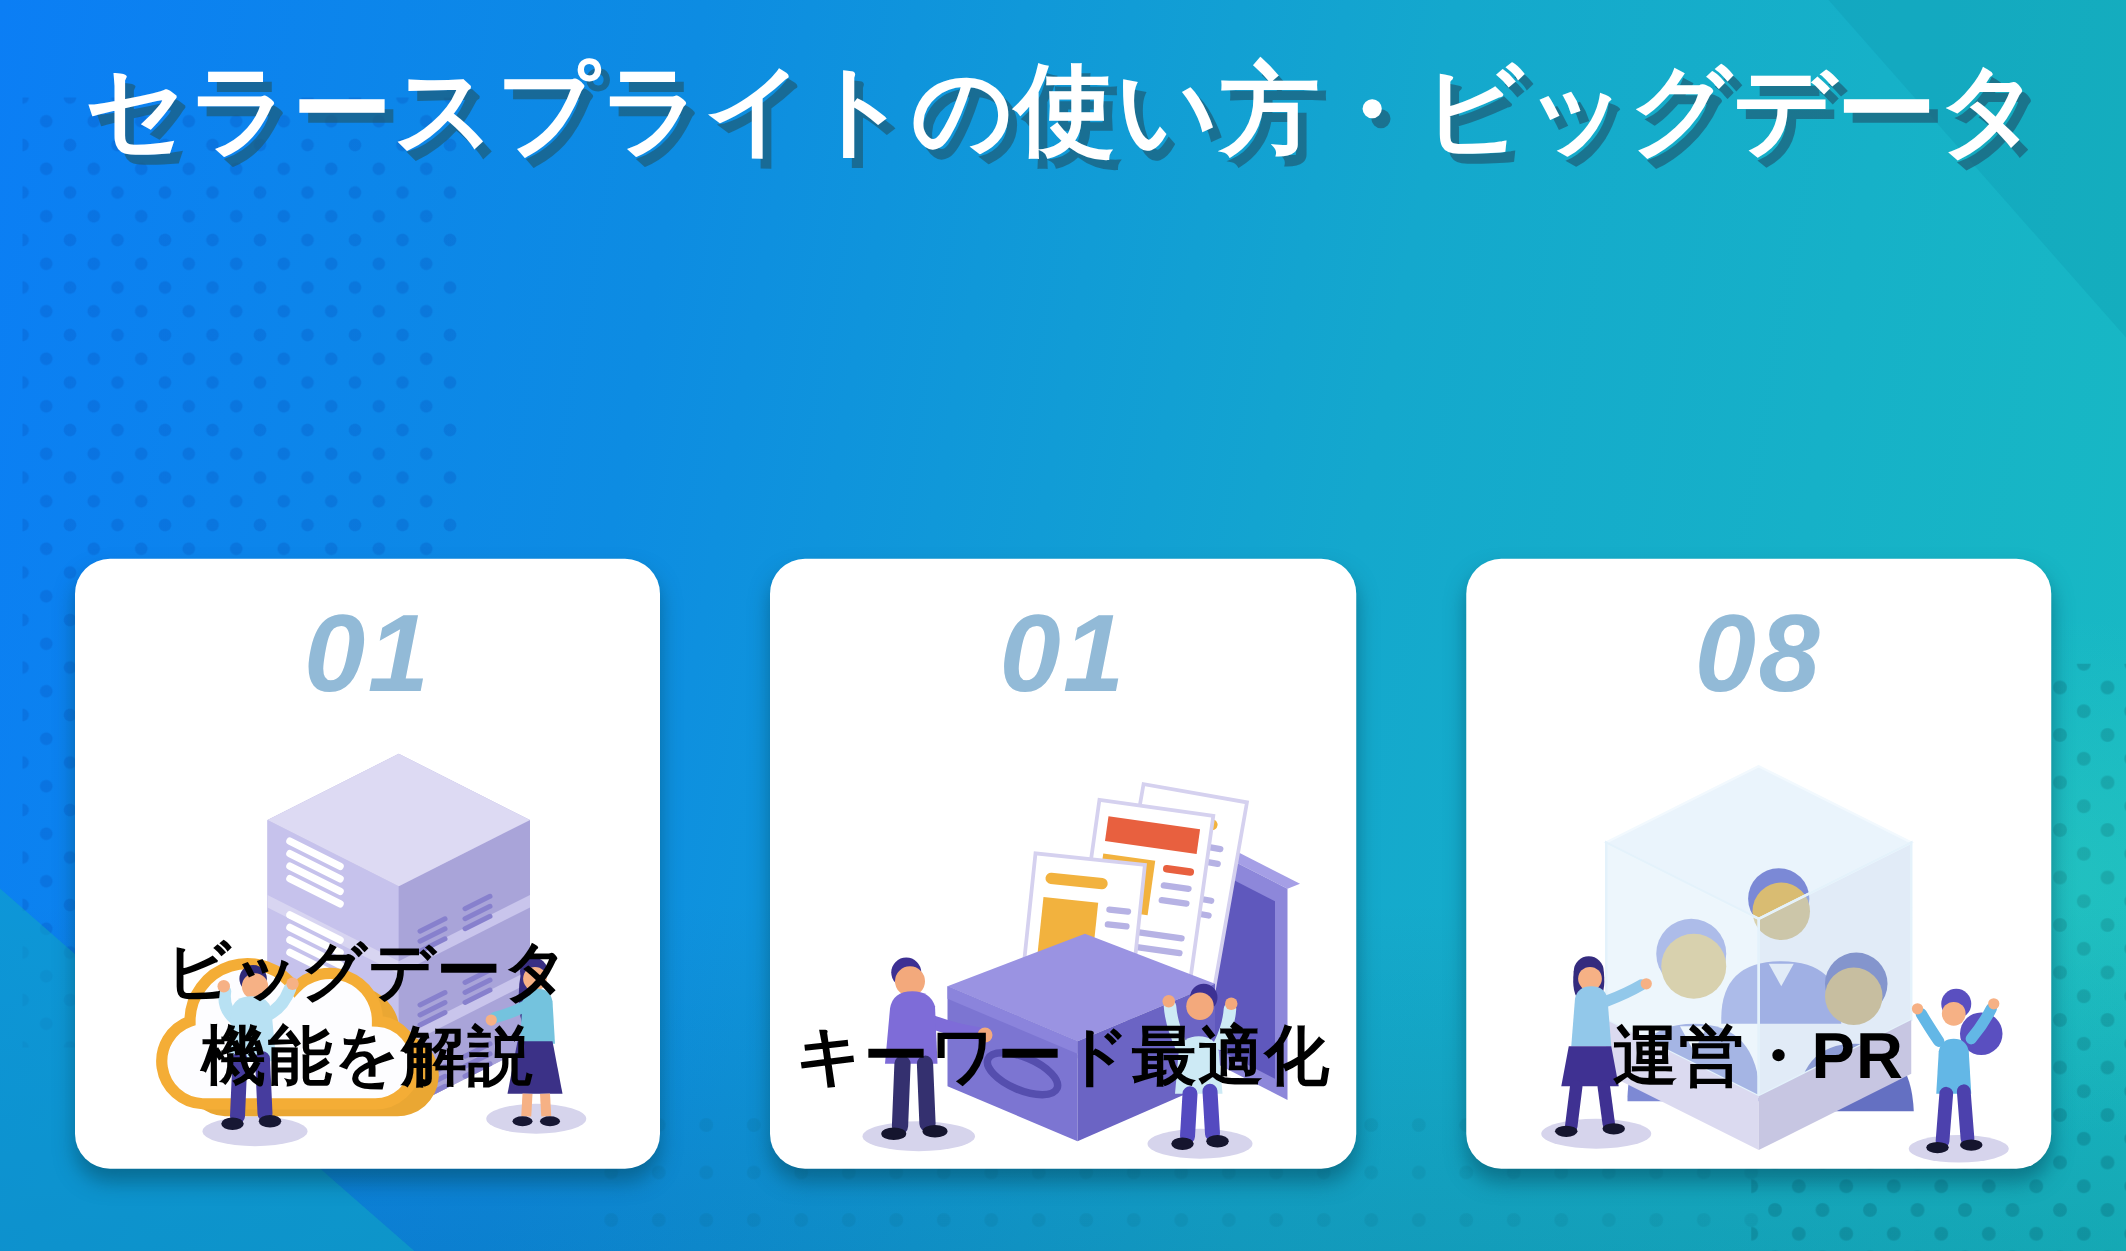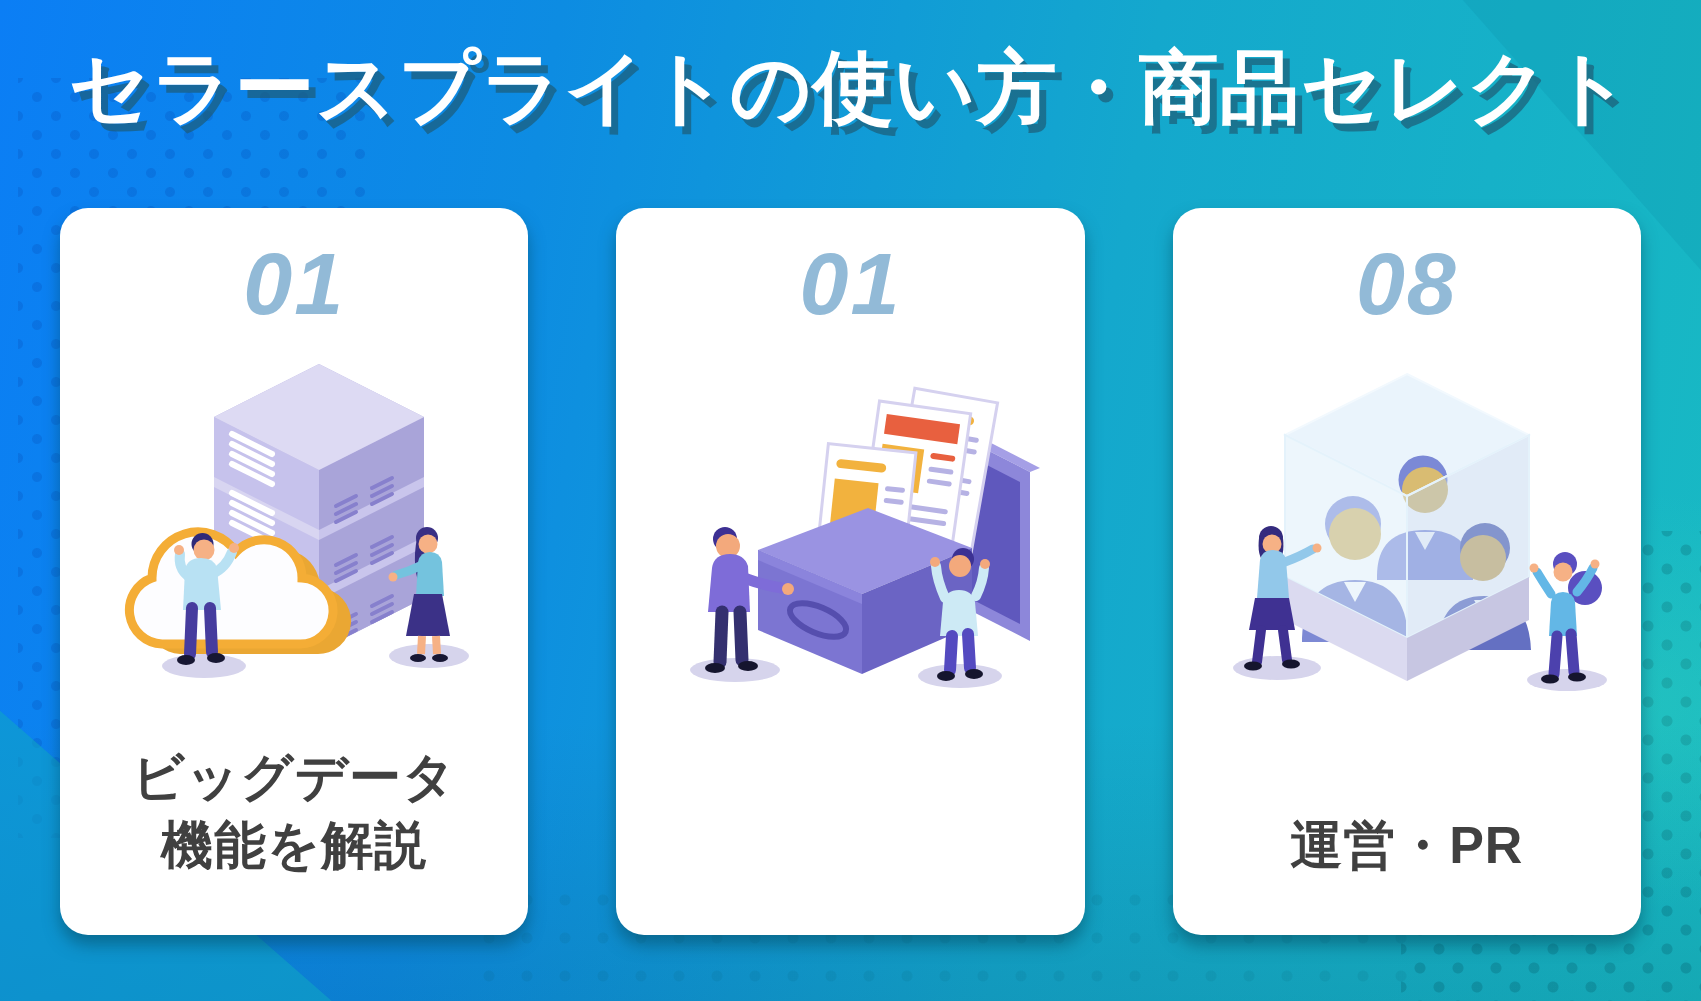--- a/index.html
+++ b/index.html
@@ -39,53 +39,53 @@
     background-size:38px 38px;
   }
   .title{
     position:absolute;top:38px;left:0;width:100%;margin:0;
     text-align:center;color:#ffffff;font-size:80px;font-weight:800;
     letter-spacing:1px;line-height:1.25;
     text-shadow:7px 8px 0 rgba(30,90,115,0.68);
   }
   .cards{
     position:absolute;top:208px;left:60px;right:60px;height:727px;
-    display:flex;gap:88px;
+    display:flex;gap:88px;align-items:flex-end;
   }
   .card{
     flex:1;background:#ffffff;border-radius:28px;position:relative;
     box-shadow:0 10px 16px rgba(4,70,90,0.50);
     display:flex;flex-direction:column;align-items:center;
   }
   .card-number{
     margin-top:26px;height:100px;line-height:100px;
     font-size:88px;font-weight:800;font-style:italic;
     color:#92bad7;letter-spacing:2px;
   }
   .illu{display:block;margin-top:2px;}
   .card-label{
     position:absolute;bottom:55px;left:0;width:100%;
-    text-align:center;color:#404040;font-size:52px;font-weight:800;
+    text-align:center;color:#000000;font-size:52px;font-weight:800;
     line-height:1.32;letter-spacing:1px;
   }
   .card-label .line{display:block;}
 </style>
 </head>
 <body>
 
 <div class="canvas">
   <div class="bg"></div>
   <div class="dots dots-left"></div>
   <div class="dots dots-right"></div>
   <div class="dots dots-bottom"></div>
   <div class="facet facet-tr"></div>
   <div class="facet facet-glow"></div>
   <div class="facet facet-bl"></div>
 
-  <h1 class="title">セラースプライトの使い方・商品セレクト</h1>
+  <h1 class="title">セラースプライトの使い方・ビッグデータ</h1>
 
   <div class="cards">
 
     <section class="card">
       <div class="card-number">01</div>
       <svg class="illu" width="420" height="360" viewBox="0 0 420 360">
 
         <ellipse cx="120" cy="330" rx="42" ry="12" fill="#d6d4ec"></ellipse>
         <ellipse cx="345" cy="320" rx="40" ry="12" fill="#d6d4ec"></ellipse>
 
@@ -244,20 +244,24 @@
           <circle cx="345" cy="228" r="5" fill="#f3a97c"></circle>
           <circle cx="323" cy="223" r="11" fill="#3c3193"></circle>
           <circle cx="320" cy="230" r="11" fill="#f3a97c"></circle>
           <path d="M300 300 l3 -34 q3 -12 16 -12 q13 0 16 12 l3 34 z" fill="#cdeaf5"></path>
           <line x1="312" y1="300" x2="310" y2="334" stroke="#544ac0" stroke-width="12" stroke-linecap="round"></line>
           <line x1="328" y1="298" x2="330" y2="332" stroke="#544ac0" stroke-width="12" stroke-linecap="round"></line>
           <ellipse cx="306" cy="340" rx="9" ry="5" fill="#15152e"></ellipse>
           <ellipse cx="334" cy="338" rx="9" ry="5" fill="#15152e"></ellipse>
         </g>
       </svg>
+      <div class="card-label">
+        <span class="line">キーワード最適化</span>
+        <span class="line"></span>
+      </div>
     </section>
 
     <section class="card">
       <div class="card-number">08</div>
       <svg class="illu" width="420" height="360" viewBox="0 0 420 360">
         <ellipse cx="80" cy="332" rx="44" ry="12" fill="#d6d4ec"></ellipse>
         <ellipse cx="370" cy="344" rx="40" ry="11" fill="#d6d4ec"></ellipse>
         <g>
 
           <polygon points="210,38 332,99 210,160 88,99" fill="#eaf4fc"></polygon>

